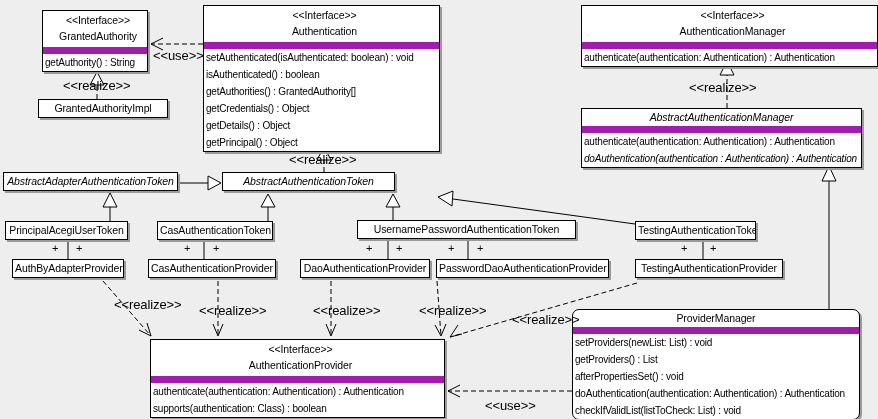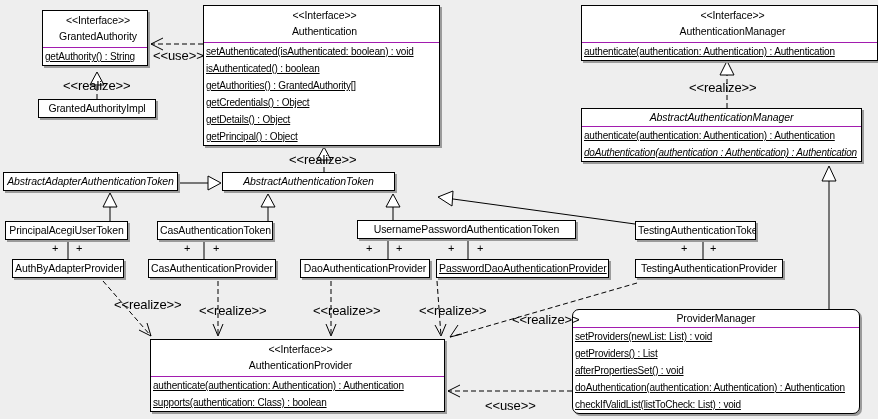--- a/index.html
+++ b/index.html
@@ -8,21 +8,21 @@
           font-family:"Liberation Sans",sans-serif;color:#000;}
   #wires{position:absolute;left:0;top:0;width:878px;height:419px;}
   .cls{position:absolute;background:#fff;border:1px solid #000;box-shadow:2px 2px 0 #9b9b9b;
        font-size:10.5px;box-sizing:border-box;}
   .hd{text-align:center;white-space:nowrap;overflow:hidden;padding:2px 2px 3px 8px;}
   .hd .stereo{line-height:15px;letter-spacing:-0.1px;}
   .hd .nm{line-height:16px;letter-spacing:-0.1px;}
   .hd.one{padding:0 2px;}
   .hd.one .nm{line-height:17px;}
   .abstract .nm{font-style:italic;}
-  .mm{border-top:1px solid #a21caf;text-decoration:underline;}
+  .mm{border-top:7px solid #a21caf;}
   .mm div{line-height:17px;padding:0 2px;white-space:nowrap;overflow:hidden;
           font-size:10px;letter-spacing:-0.2px;}
   .mm div.it{font-style:italic;}
   .lbl{position:absolute;font-size:13px;line-height:11px;white-space:nowrap;letter-spacing:-0.1px;}
   .plus{position:absolute;font-size:11px;line-height:11px;}
 </style>
 </head>
 <body>
 
 <div id="canvas">
@@ -85,21 +85,21 @@
   <div class="cls" style="left:42px;top:10px;width:106px;">
     <div class="hd">
       <div class="stereo">&lt;&lt;Interface&gt;&gt;</div>
       <div class="nm">GrantedAuthority</div>
     </div>
     <div class="mm">
       <div>getAuthority() : String</div>
     </div>
   </div>
 
-  <div class="cls" style="left:38px;top:99px;width:118px;">
+  <div class="cls" style="left:38px;top:99px;width:130px;">
     <div class="hd one">
       <div class="nm">GrantedAuthorityImpl</div>
     </div>
   </div>
 
   <div class="cls" style="left:203px;top:5px;width:237px;">
     <div class="hd">
       <div class="stereo">&lt;&lt;Interface&gt;&gt;</div>
       <div class="nm">Authentication</div>
     </div>
@@ -174,21 +174,21 @@
   <div class="cls" style="left:148px;top:259px;width:128px;">
     <div class="hd one">
       <div class="nm">CasAuthenticationProvider</div>
     </div>
   </div>
   <div class="cls" style="left:300px;top:259px;width:130px;">
     <div class="hd one">
       <div class="nm">DaoAuthenticationProvider</div>
     </div>
   </div>
-  <div class="cls" style="left:436px;top:259px;width:173px;text-decoration:underline;">
+  <div class="cls" style="left:436px;top:259px;width:173px;">
     <div class="hd one">
       <div class="nm">PasswordDaoAuthenticationProvider</div>
     </div>
   </div>
   <div class="cls" style="left:635px;top:259px;width:148px;">
     <div class="hd one">
       <div class="nm">TestingAuthenticationProvider</div>
     </div>
   </div>
 

